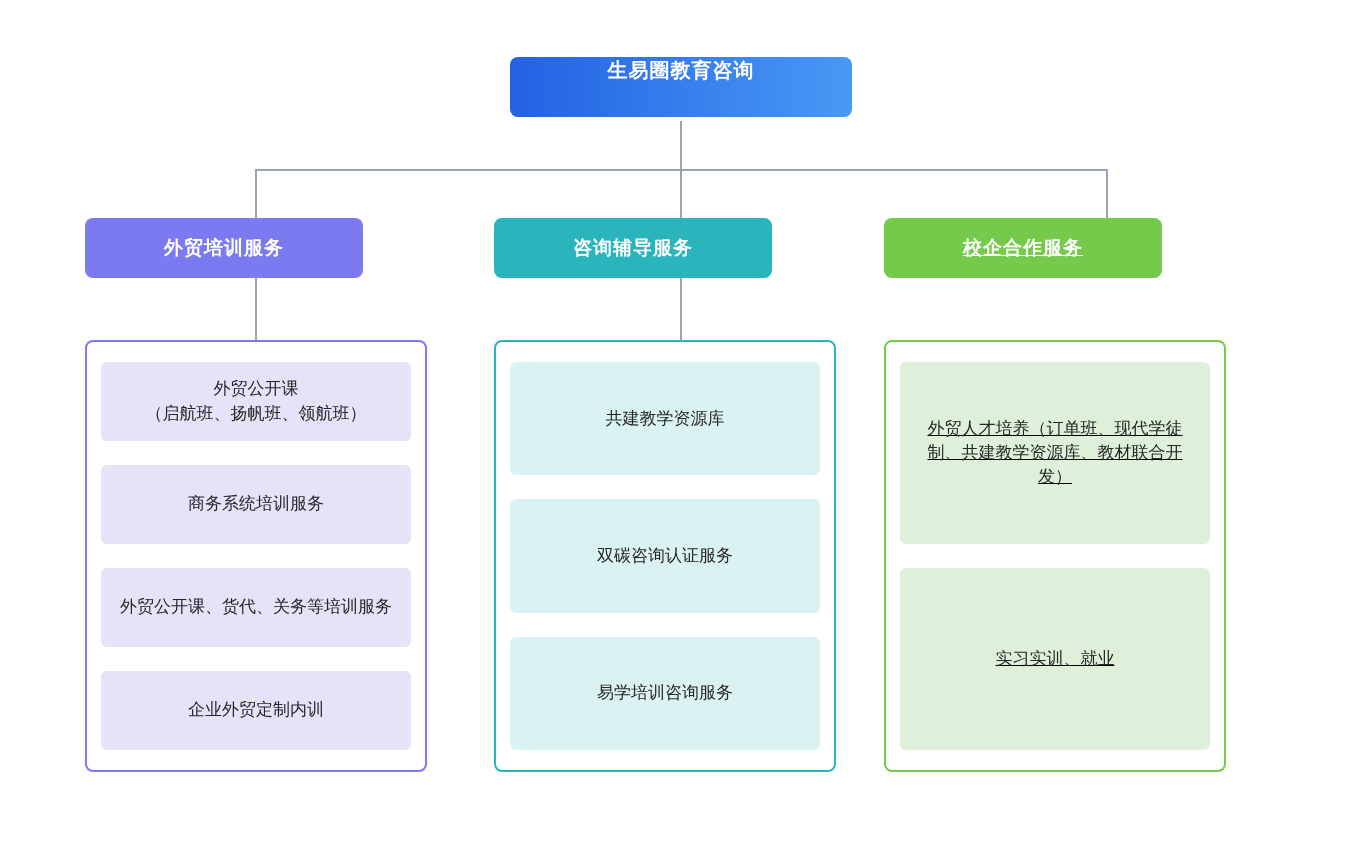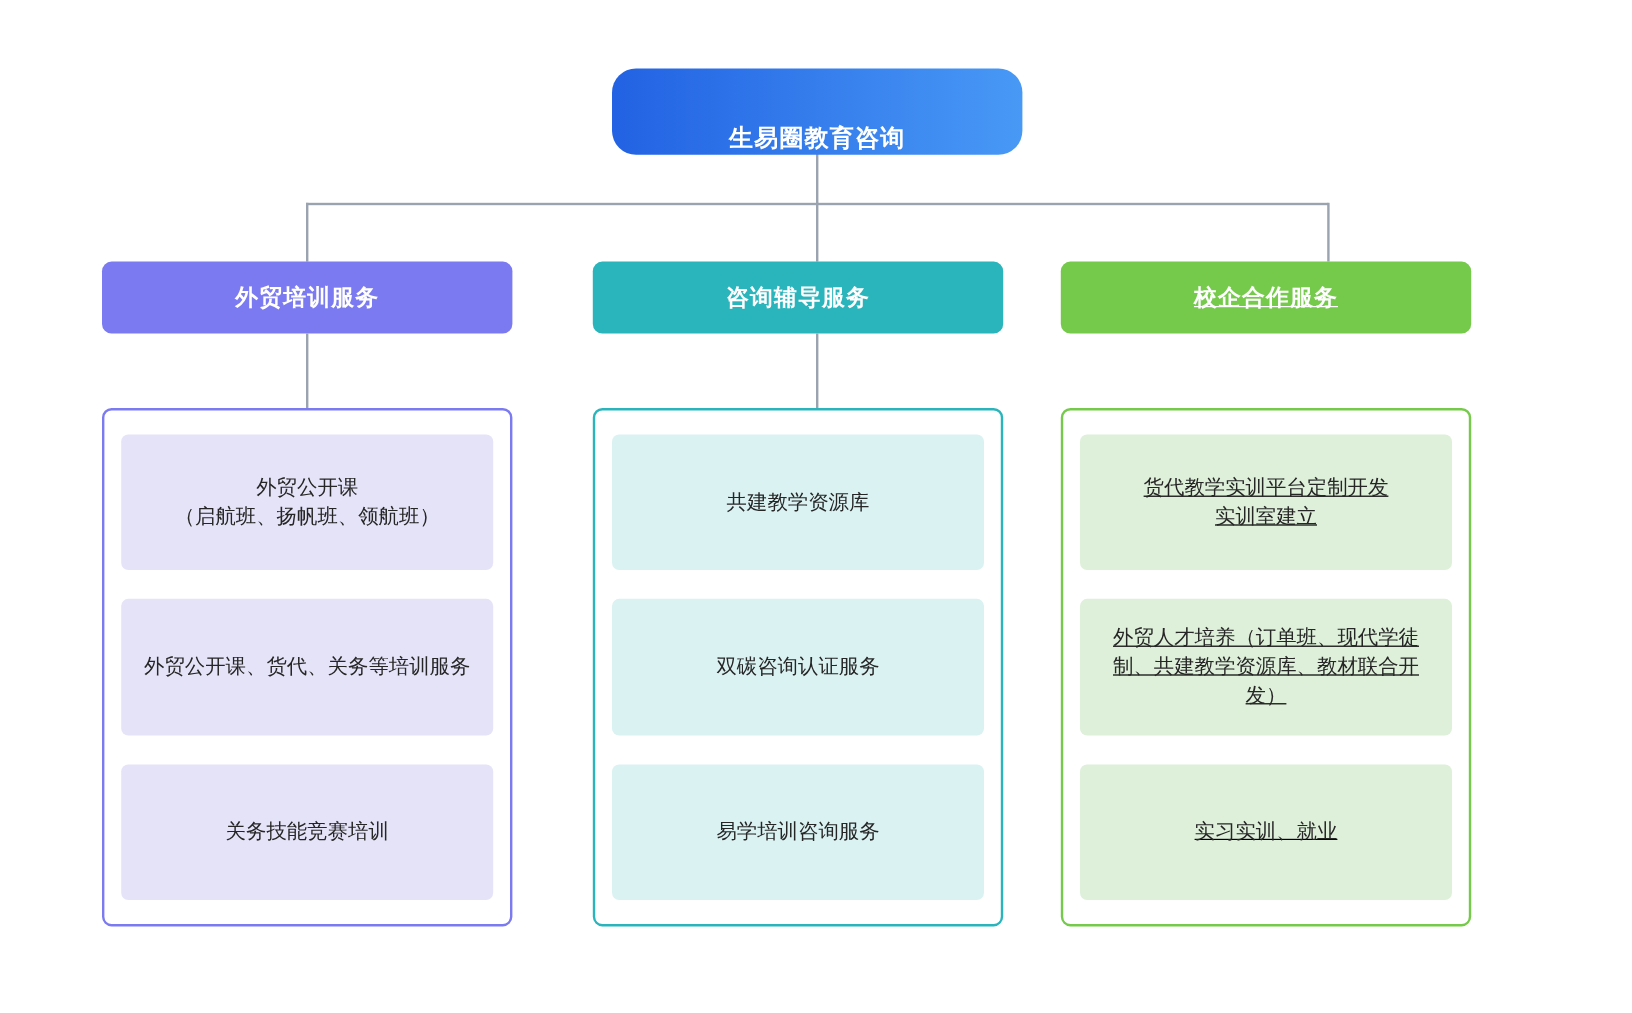--- a/index.html
+++ b/index.html
@@ -25,34 +25,34 @@
   .drop-left   { left: 255px;  top: 169px; width: 1.5px; height: 49px; }
   .drop-mid    { left: 680px;  top: 169px; width: 1.5px; height: 49px; }
   .drop-right  { left: 1106px; top: 169px; width: 1.5px; height: 49px; }
   .stem-left   { left: 255px;  top: 278px; width: 1.5px; height: 62px; }
   .stem-mid    { left: 680px;  top: 278px; width: 1.5px; height: 62px; }
 
   
   .root-node {
     position: absolute;
     left: 510px; top: 57px;
-    width: 342px; height: 72px;
-    border-radius: 20px;
-    display: flex; align-items: flex-end; justify-content: center;
+    width: 342px; height: 60px;
+    border-radius: 8px;
+    display: flex; align-items: flex-start; justify-content: center;
     color: #ffffff;
     font-size: 20px;
     font-weight: 700;
     letter-spacing: 1px;
   }
 
   
   .col-header {
     position: absolute;
     top: 218px;
-    width: 342px; height: 60px;
+    width: 278px; height: 60px;
     border-radius: 8px;
     background: var(--c);
     display: flex; align-items: center; justify-content: center;
     color: #ffffff;
     font-size: 19px;
     font-weight: 700;
     letter-spacing: 1px;
   }
   
   .col-box {
@@ -102,36 +102,35 @@
   <div class="root-node" style="background: linear-gradient(90deg, rgb(34, 98, 227), rgb(72, 153, 246));">
     <span>生易圈教育咨询</span>
   </div>
 
   <div class="col-header b0" style="--c: #7b7af0; --bg: #e5e3f8;">
     <span>外贸培训服务</span>
   </div>
   <div class="col-box b0" style="--c: #7b7af0; --bg: #e5e3f8;">
     <div class="item">外贸公开课
 （启航班、扬帆班、领航班）</div>
+    <div class="item">商务系统培训服务</div>
     <div class="item">外贸公开课、货代、关务等培训服务</div>
-    <div class="item">关务技能竞赛培训</div>
+    <div class="item">企业外贸定制内训</div>
   </div>
 
   <div class="col-header b1" style="--c: #2ab4bb; --bg: #dbf2f3;">
     <span>咨询辅导服务</span>
   </div>
   <div class="col-box b1" style="--c: #2ab4bb; --bg: #dbf2f3;">
     <div class="item">共建教学资源库</div>
     <div class="item">双碳咨询认证服务</div>
     <div class="item">易学培训咨询服务</div>
   </div>
 
   <div class="col-header b2" style="--c: #75ca4b; --bg: #def0da;">
     <span>校企合作服务</span>
   </div>
   <div class="col-box b2" style="--c: #75ca4b; --bg: #def0da;">
-    <div class="item">货代教学实训平台定制开发
-实训室建立</div>
     <div class="item">外贸人才培养（订单班、现代学徒制、共建教学资源库、教材联合开发）</div>
     <div class="item">实习实训、就业</div>
   </div>
 
 </div>
 
 </body></html>

